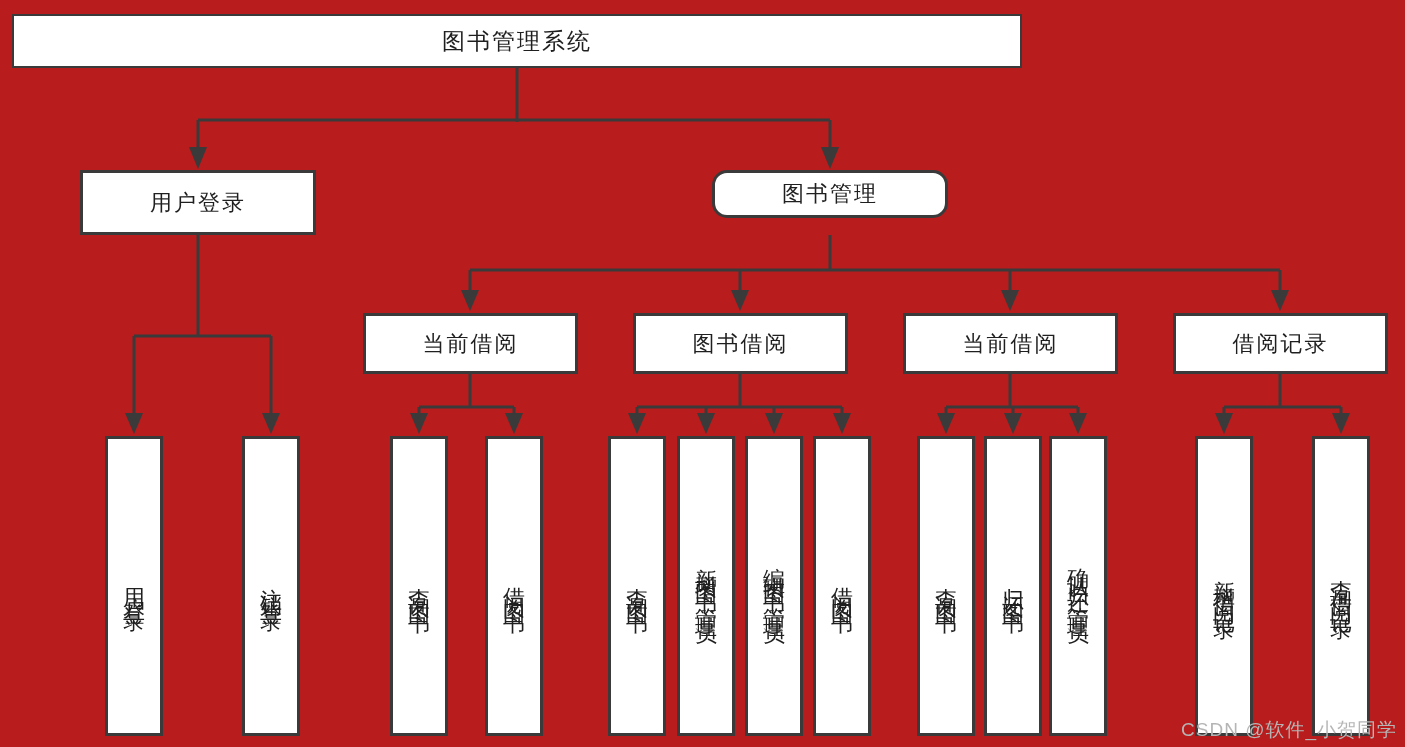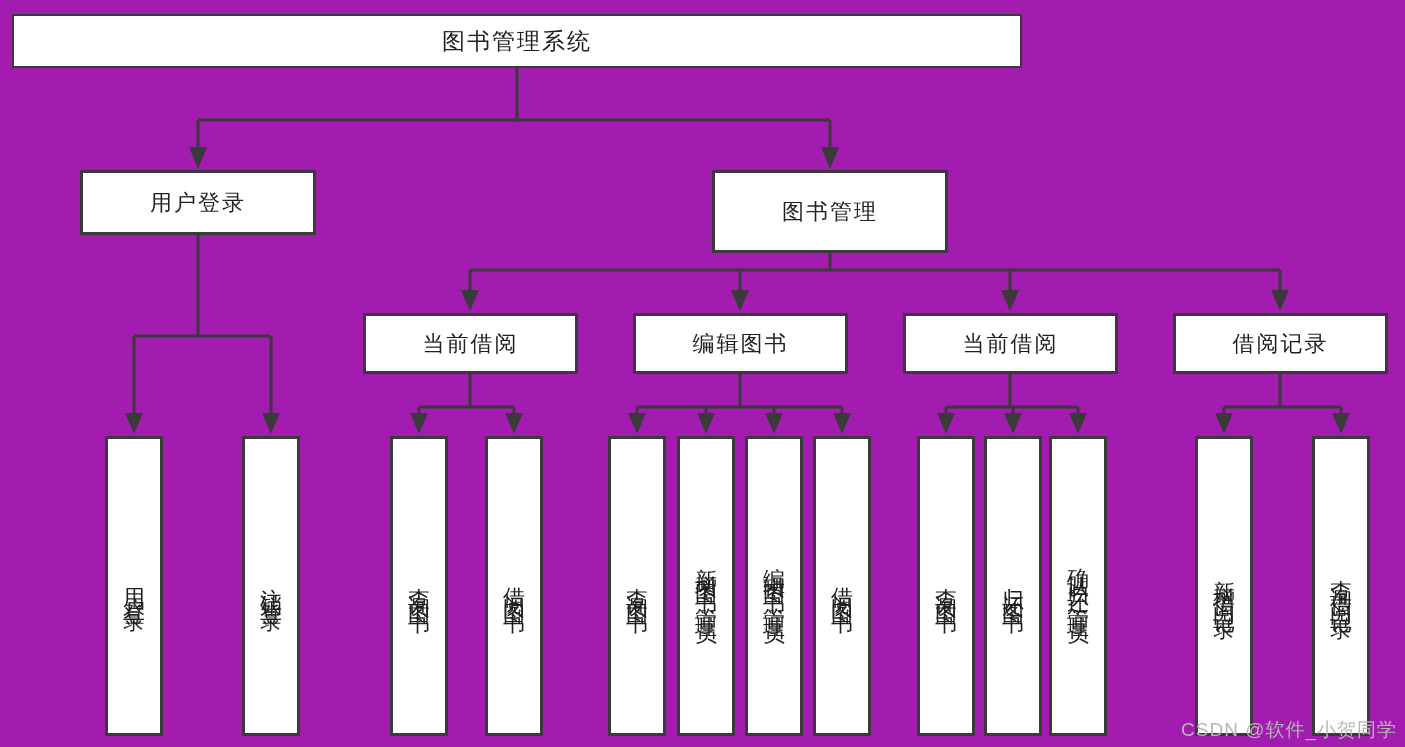--- a/index.html
+++ b/index.html
@@ -4,21 +4,21 @@
 <style>
   html, body {
     margin: 0;
     padding: 0;
     background: #ffffff;
   }
   .canvas {
     position: relative;
     width: 1405px;
     height: 747px;
-    background: #a21caf;
+    background: #b91c1c;
     font-family: "Liberation Sans", sans-serif;
     color: #1f1f1f;
     overflow: hidden;
   }
   svg.connectors {
     position: absolute;
     left: 0; top: 0;
     width: 1405px;
     height: 747px;
     pointer-events: none;
@@ -116,24 +116,24 @@
       <polygon points="1004,413 1022,413 1013,434"></polygon>
       <polygon points="1069,413 1087,413 1078,434"></polygon>
       <polygon points="1215,413 1233,413 1224,434"></polygon>
       <polygon points="1332,413 1350,413 1341,434"></polygon>
     </g>
   </svg>
 
   <div class="node root" style="left:12px; top:14px; width:1010px; height:54px;">图书管理系统</div>
 
   <div class="node" style="left:80px; top:170px; width:236px; height:65px;">用户登录</div>
-  <div class="node" style="left:712px; top:170px; width:236px; height:83px;">图书管理</div>
+  <div class="node" style="left:712px; top:170px; width:236px; height:48px;border-radius:15px;">图书管理</div>
 
   <div class="node" style="left:363px; top:313px; width:215px; height:61px;">当前借阅</div>
-  <div class="node" style="left:633px; top:313px; width:215px; height:61px;">编辑图书</div>
+  <div class="node" style="left:633px; top:313px; width:215px; height:61px;">图书借阅</div>
   <div class="node" style="left:903px; top:313px; width:215px; height:61px;">当前借阅</div>
   <div class="node" style="left:1173px; top:313px; width:215px; height:61px;">借阅记录</div>
 
   <div class="node leaf" style="left:105px; top:436px; width:58px; height:300px;">用户登录</div>
   <div class="node leaf" style="left:242px; top:436px; width:58px; height:300px;">注销登录</div>
 
   <div class="node leaf" style="left:390px; top:436px; width:58px; height:300px;">查询图书</div>
   <div class="node leaf" style="left:485px; top:436px; width:58px; height:300px;">借阅图书</div>
 
   <div class="node leaf" style="left:608px; top:436px; width:58px; height:300px;">查询图书</div>

